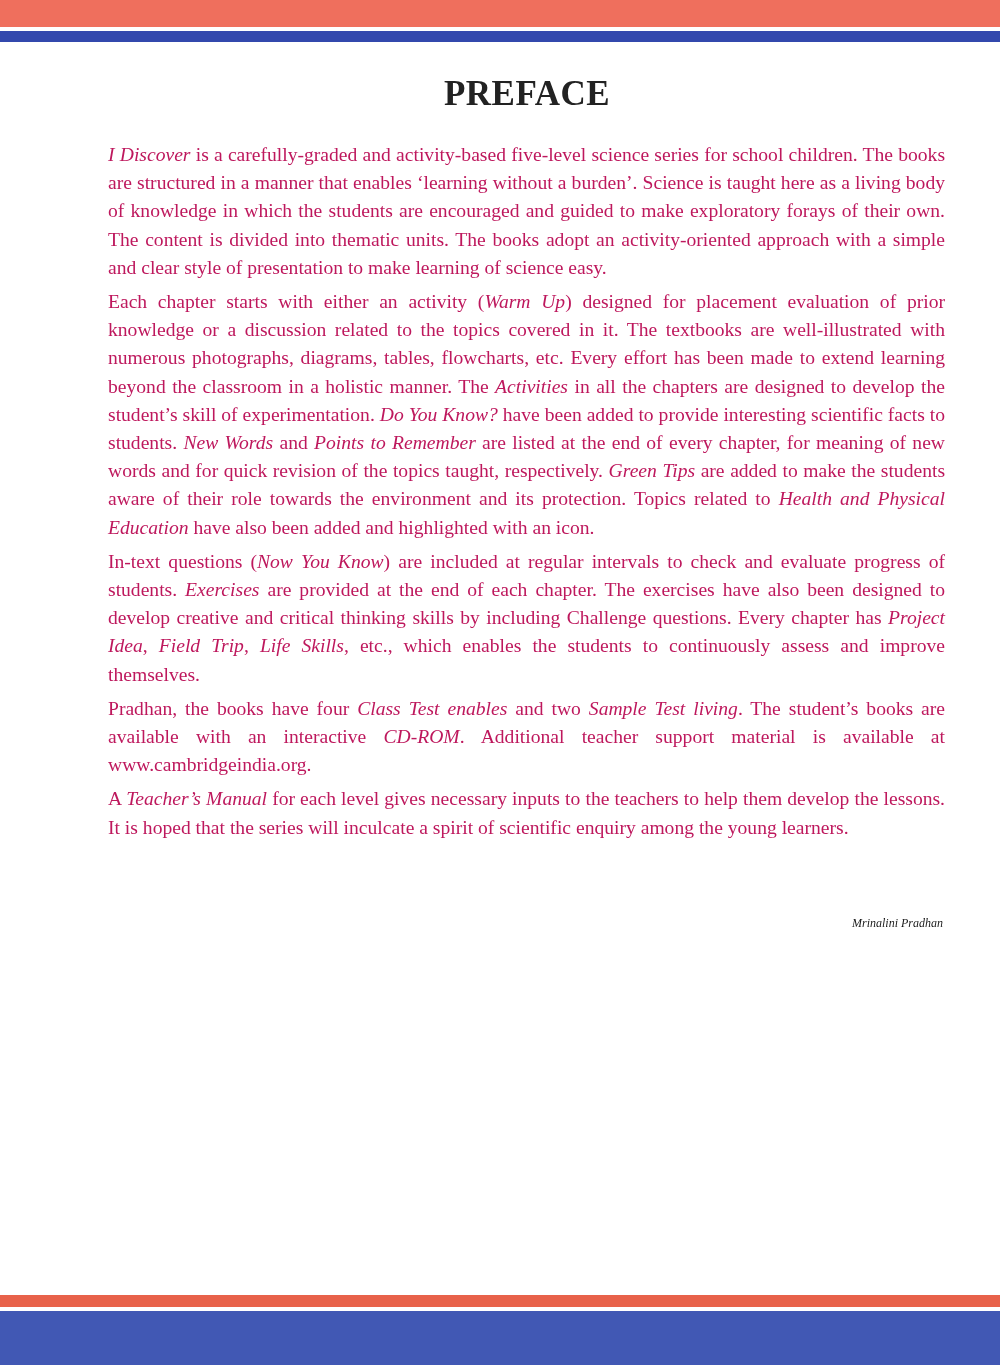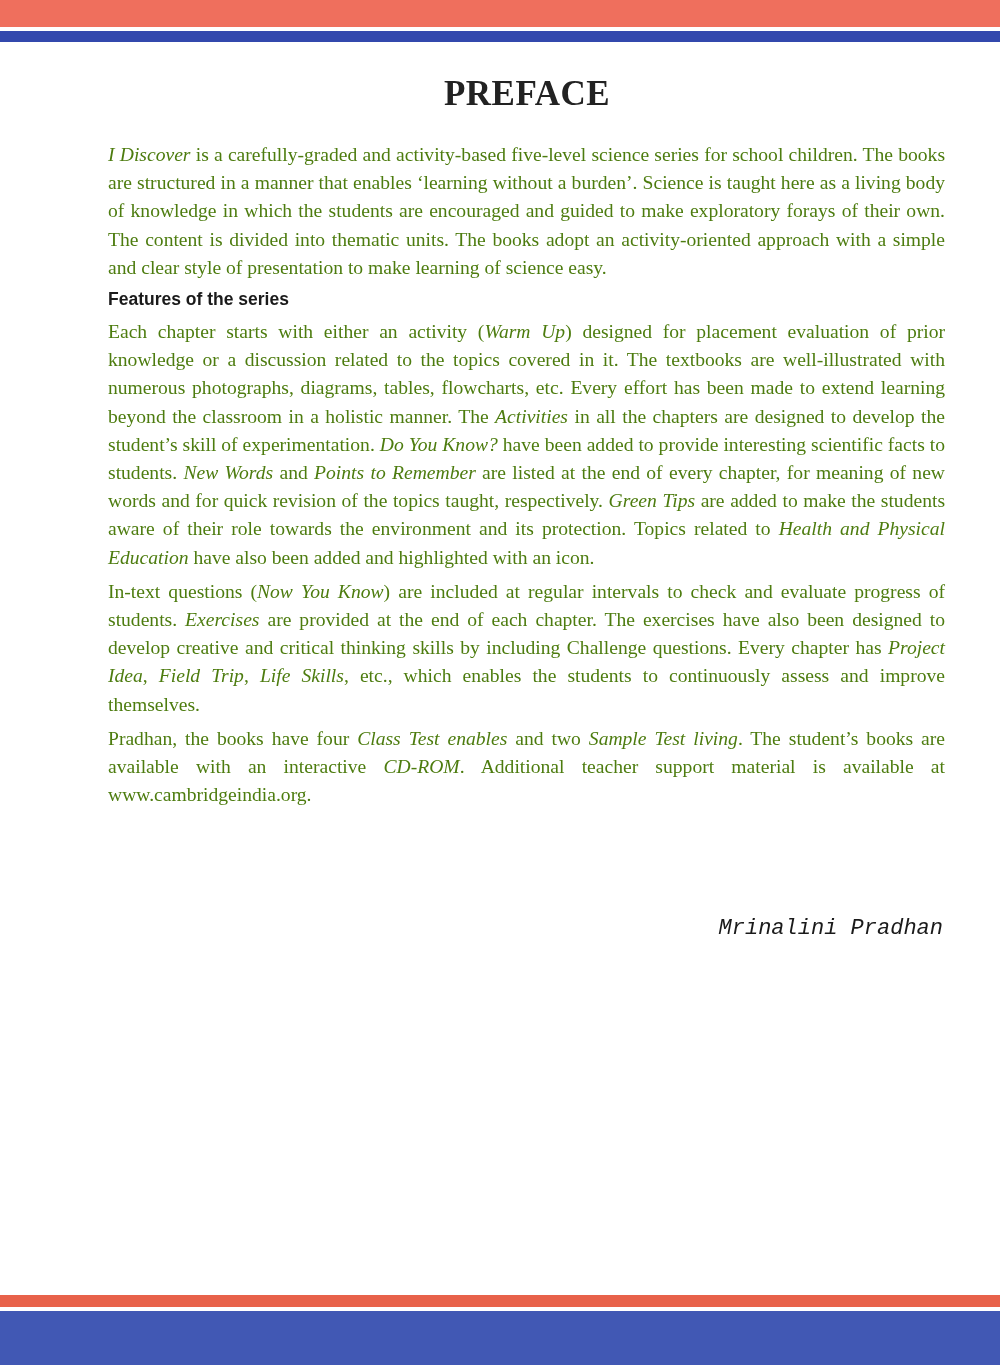--- a/index.html
+++ b/index.html
@@ -38,60 +38,60 @@
       position: absolute;
       top: 141px;
       left: 108px;
       width: 837px;
     }
     .para {
       margin: 0 0 6px 0;
       font-size: 19.6px;
       line-height: 28.2px;
       text-align: justify;
-      color: #4d7c0f;
+      color: #be185d;
     }
     .para em { font-style: italic; }
     .heading {
       font-family: "Liberation Sans", "DejaVu Sans", sans-serif;
       font-weight: bold;
       font-size: 17.5px;
       line-height: 22px;
       margin: 4px 0 8px 0;
       color: #1a1a1a;
     }
     .signature {
       position: absolute;
       top: 916px;
       right: 57px;
-      font-family: Liberation Mono, monospace;
+      font-family: Liberation Serif, serif;
       font-style: italic;
-      font-size: 22px;
+      font-size: 12px;
       color: #1a1a1a;
     }
   </style>
 </head>
 <body>
 
 <div class="band top-orange"></div>
 <div class="band top-white"></div>
 <div class="band top-blue"></div>
 
 <h1 class="title">PREFACE</h1>
 
 <div class="content">
   <p class="para"><em>I Discover</em><span> is a carefully-graded and activity-based five-level science series for school children. The books are structured in a manner that enables ‘learning without a burden’. Science is taught here as a living body of knowledge in which the students are encouraged and guided to make exploratory forays of their own. The content is divided into thematic units. The books adopt an activity-oriented approach with a simple and clear style of presentation to make learning of science easy.</span></p>
 
-  <div class="heading">Features of the series</div>
 
   <p class="para"><span>Each chapter starts with either an activity (</span><em>Warm Up</em><span>) designed for placement evaluation of prior knowledge or a discussion related to the topics covered in it. The textbooks are well-illustrated with numerous photographs, diagrams, tables, flowcharts, etc. Every effort has been made to extend learning beyond the classroom in a holistic manner. The </span><em>Activities</em><span> in all the chapters are designed to develop the student’s skill of experimentation. </span><em>Do You Know?</em><span> have been added to provide interesting scientific facts to students. </span><em>New Words</em><span> and </span><em>Points to Remember</em><span> are listed at the end of every chapter, for meaning of new words and for quick revision of the topics taught, respectively. </span><em>Green Tips</em><span> are added to make the students aware of their role towards the environment and its protection. Topics related to </span><em>Health and Physical Education</em><span> have also been added and highlighted with an icon.</span></p>
 
   <p class="para"><span>In-text questions (</span><em>Now You Know</em><span>) are included at regular intervals to check and evaluate progress of students. </span><em>Exercises</em><span> are provided at the end of each chapter. The exercises have also been designed to develop creative and critical thinking skills by including Challenge questions. Every chapter has </span><em>Project Idea</em><span>, </span><em>Field Trip</em><span>, </span><em>Life Skills</em><span>, etc., which enables the students to continuously assess and improve themselves.</span></p>
 
   <p class="para"><span>Pradhan, the books have four </span><em>Class Test enables</em><span> and two </span><em>Sample Test living</em><span>. The student’s books are available with an interactive </span><em>CD-ROM</em><span>. Additional teacher support material is available at www.cambridgeindia.org.</span></p>
 
+  <p class="para"><span>A </span><em>Teacher’s Manual</em><span> for each level gives necessary inputs to the teachers to help them develop the lessons. It is hoped that the series will inculcate a spirit of scientific enquiry among the young learners.</span></p>
 </div>
 
 <div class="signature">Mrinalini Pradhan</div>
 
 <div class="band bot-orange"></div>
 <div class="band bot-white"></div>
 <div class="band bot-blue"></div>
 
 </body></html>

